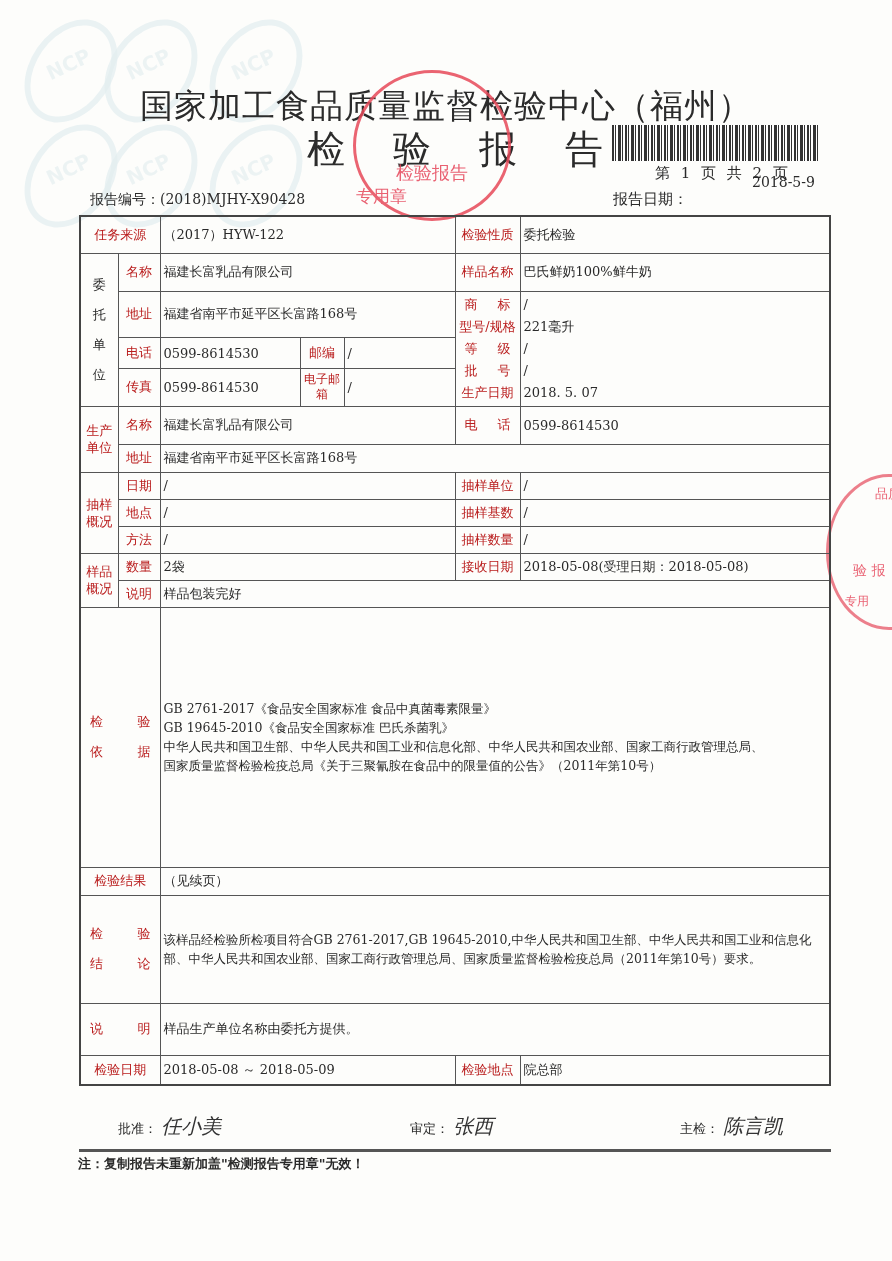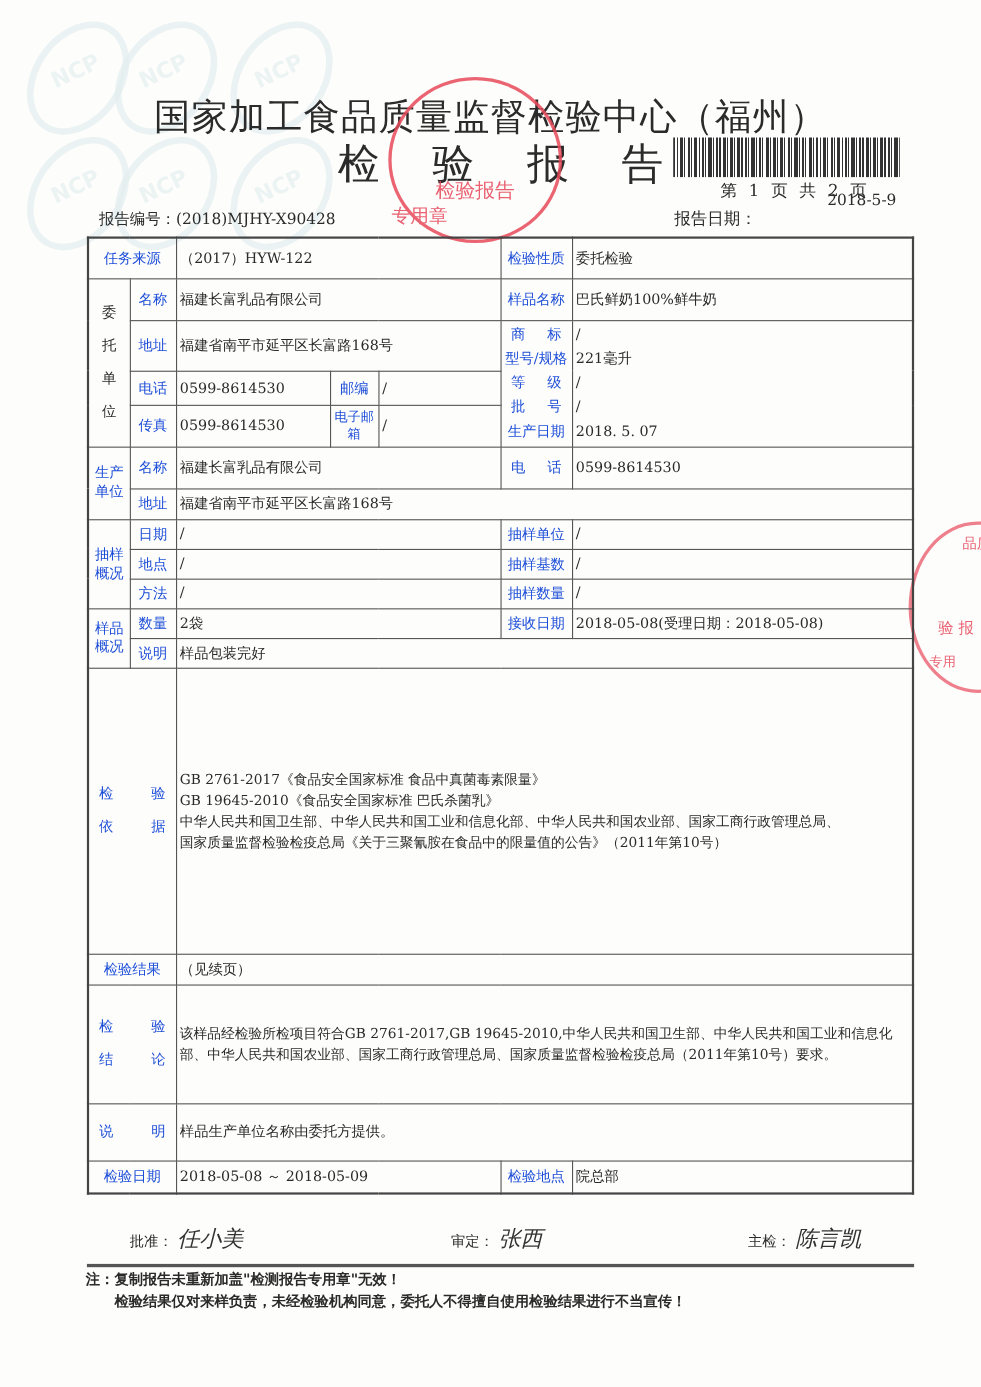--- a/index.html
+++ b/index.html
@@ -23,21 +23,21 @@
   .stamp .l1{position:absolute;left:0;width:100%;top:88px;text-align:center;font-size:18px;font-family:"DejaVu Sans",sans-serif;}
   .stamp .l2{position:absolute;left:0;width:100%;top:112px;text-align:left;font-size:17px;font-family:"DejaVu Sans",sans-serif;}
   .stamp2{left:826px;top:474px;width:120px;height:150px;border:3px solid #ea6a78;border-radius:50%;color:#e6465a;opacity:.85;}
   .stamp2 .a{position:absolute;left:8px;top:8px;font-size:13px;margin-left:38px;}
   .stamp2 .b{position:absolute;left:24px;top:85px;font-size:14px;}
   .stamp2 .c{position:absolute;left:16px;top:116px;font-size:12px;}
 
   table.main{position:absolute;left:79px;top:215px;width:752px;border-collapse:collapse;
              border:2px solid #444;font-size:13px;}
   table.main td{border:1px solid #555;padding:0 3px;vertical-align:middle;height:24px;}
-  .lbl{text-align:center;color:#1d4ed8;white-space:nowrap;}
+  .lbl{text-align:center;color:#b91c1c;white-space:nowrap;}
   .vlbl{text-align:center;line-height:30px;}
   .just{display:flex;justify-content:space-between;padding:0 6px !important;}
   .sign{position:absolute;top:1113px;font-size:13px;}
   .sig{font-family:"DejaVu Serif",serif;font-style:italic;font-size:20px;color:#333;}
   .hline{left:79px;top:1149px;width:752px;height:3px;background:#555;}
   .note{left:78px;top:1154px;font-size:13px;font-weight:bold;line-height:20px;font-family:"DejaVu Sans",sans-serif;}
 </style>
 </head>
 <body>
 
@@ -244,14 +244,13 @@
   <span class="sig">张西</span>
 </div>
 <div class="sign" style="left:680px">
   <span>主检：</span>
   <span class="sig">陈言凯</span>
 </div>
 
 <div class="abs hline"></div>
 <div class="abs note">
   <div>注：复制报告未重新加盖"检测报告专用章"无效！</div>
-  <div style="padding-left:26px">检验结果仅对来样负责，未经检验机构同意，委托人不得擅自使用检验结果进行不当宣传！</div>
 </div>
 
 </body></html>

